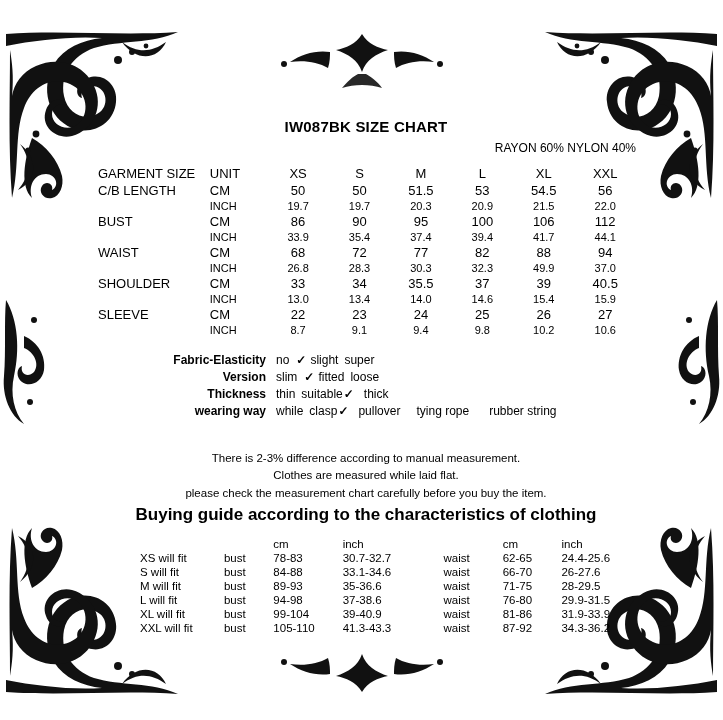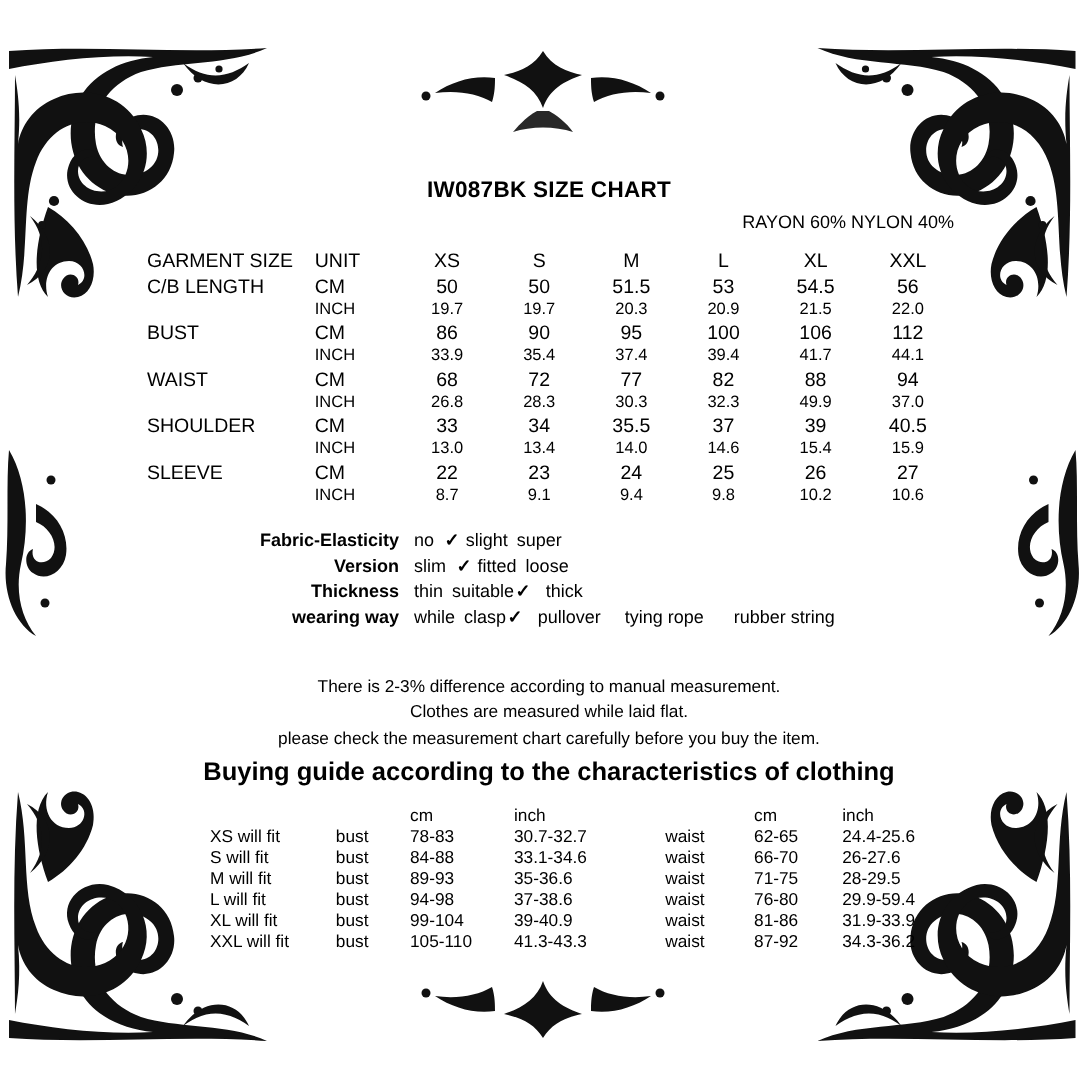--- a/index.html
+++ b/index.html
@@ -449,21 +449,21 @@
             <td class="g-inch2">28-29.5</td>
           </tr>
 
           <tr>
             <td class="g-size">L will fit</td>
             <td class="g-kind">bust</td>
             <td class="g-cm">94-98</td>
             <td class="g-inch">37-38.6</td>
             <td class="g-kind2">waist</td>
             <td class="g-cm2">76-80</td>
-            <td class="g-inch2">29.9-59.4</td>
+            <td class="g-inch2">29.9-31.5</td>
           </tr>
 
           <tr>
             <td class="g-size">XL will fit</td>
             <td class="g-kind">bust</td>
             <td class="g-cm">99-104</td>
             <td class="g-inch">39-40.9</td>
             <td class="g-kind2">waist</td>
             <td class="g-cm2">81-86</td>
             <td class="g-inch2">31.9-33.9</td>

